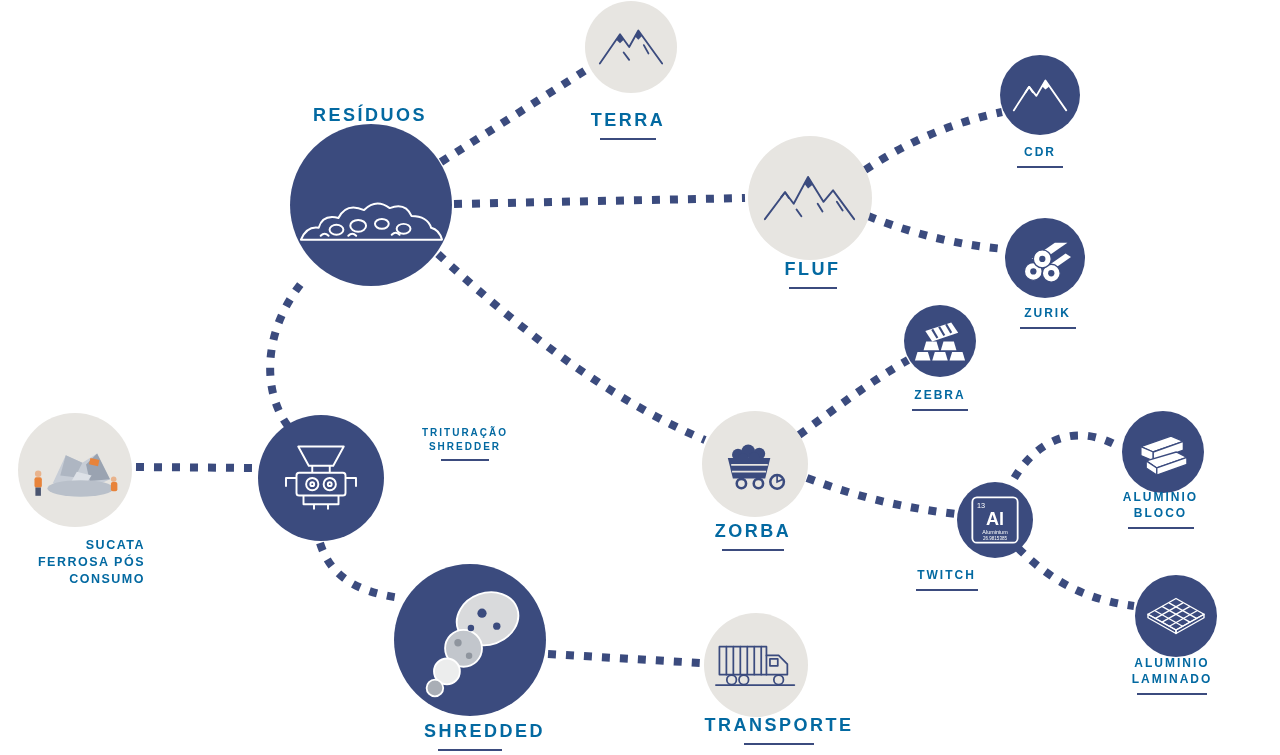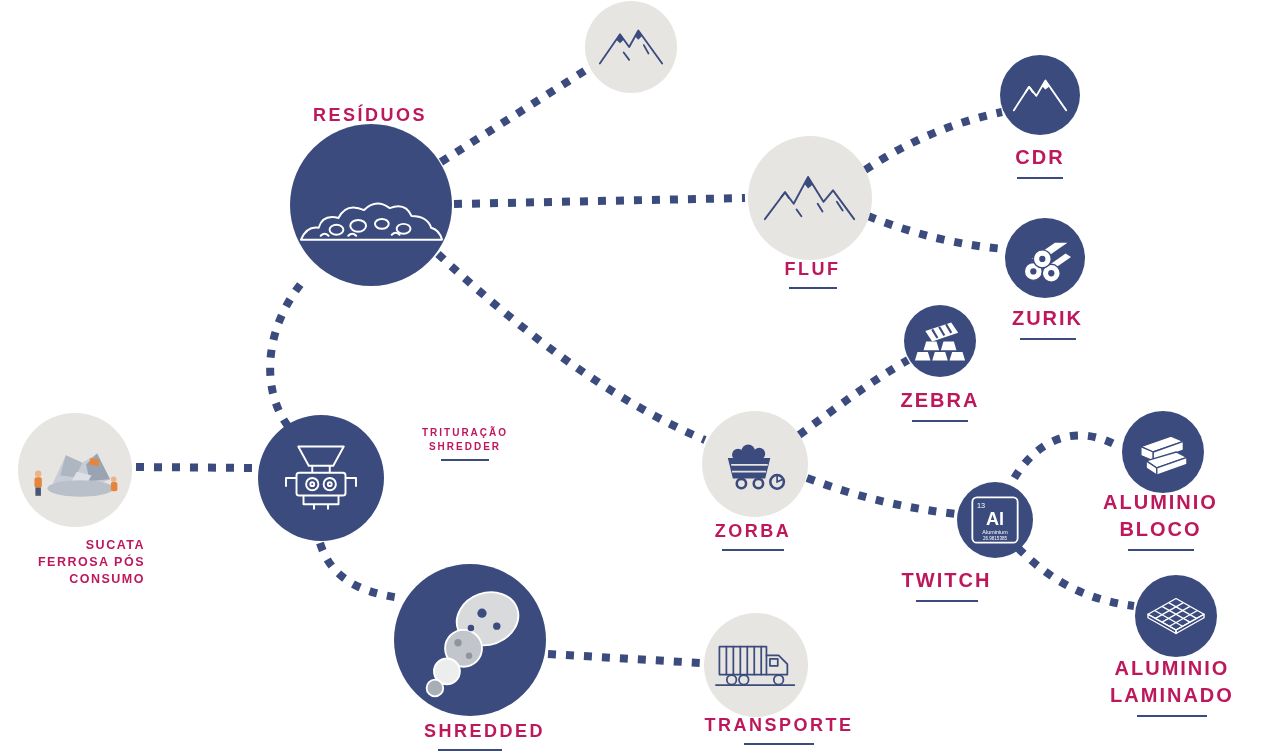--- a/index.html
+++ b/index.html
@@ -5,26 +5,26 @@
   html,body{margin:0;padding:0;background:#fff;}
   .canvas{
     position:relative;width:1280px;height:755px;background:#ffffff;
     font-family:"Liberation Sans",sans-serif;overflow:hidden;
   }
   .connectors{position:absolute;left:0;top:0;z-index:1;}
   .node{position:absolute;border-radius:50%;display:flex;align-items:center;justify-content:center;z-index:2;}
   .navy{background:#3b4b7e;}
   .light{background:#e7e5e1;}
   .label{
-    position:absolute;z-index:3;color:#be185d;font-weight:700;
+    position:absolute;z-index:3;color:#0369a1;font-weight:700;
     text-align:center;letter-spacing:2px;line-height:1.35;
     text-transform:uppercase;
   }
   .lbl-lg{font-size:18px;letter-spacing:2.5px;}
-  .lbl-md{font-size:20px;}
+  .lbl-md{font-size:12px;}
   .lbl-sm{font-size:12.5px;letter-spacing:1.5px;}
   .underline{height:2px;background:#3b4b7e;margin:6px auto 0 auto;}
 </style>
 </head>
 <body>
 
 <div class="canvas">
 
   <svg class="connectors" width="1280" height="755" viewBox="0 0 1280 755">
     <g stroke="#3b4b7e" stroke-width="8" fill="none" stroke-dasharray="8 10">
@@ -108,20 +108,24 @@
   <div class="node light" style="left:585px;top:1px;width:92px;height:92px;">
     <svg viewBox="0 0 76 48" width="70" height="44">
       <g stroke="#3b4b7e" stroke-width="2" fill="none" stroke-linecap="round" stroke-linejoin="round">
         <path d="M4 42 L26 10 L36 24 L46 6 L72 42"></path>
         <path d="M22 16 L26 10 L30 16 L26 20 Z" fill="#3b4b7e" stroke="none"></path>
         <path d="M42 12 L46 6 L50 12 L46 16 Z" fill="#3b4b7e" stroke="none"></path>
         <path d="M30 30 l6 8 M52 22 l5 9"></path>
       </g>
     </svg>
   </div>
+  <div class="label lbl-lg" style="left:558px;top:108px;width:140px;">
+    <span>TERRA</span>
+    <div class="underline" style="width:56px;"></div>
+  </div>
 
   <div class="node light" style="left:748px;top:136px;width:124px;height:124px;">
     <svg viewBox="0 0 100 56" width="96" height="54">
       <g stroke="#3b4b7e" stroke-width="2" fill="none" stroke-linecap="round" stroke-linejoin="round">
         <path d="M3 50 L24 22 L33 34 L48 6 L64 32 L74 20 L96 50"></path>
         <path d="M44 13 L48 6 L53 14 L48 18 Z" fill="#3b4b7e" stroke="none"></path>
         <path d="M20 27 L24 22 L28 28"></path>
         <path d="M36 40 l5 7 M58 34 l5 8 M78 32 l6 9"></path>
       </g>
     </svg>

